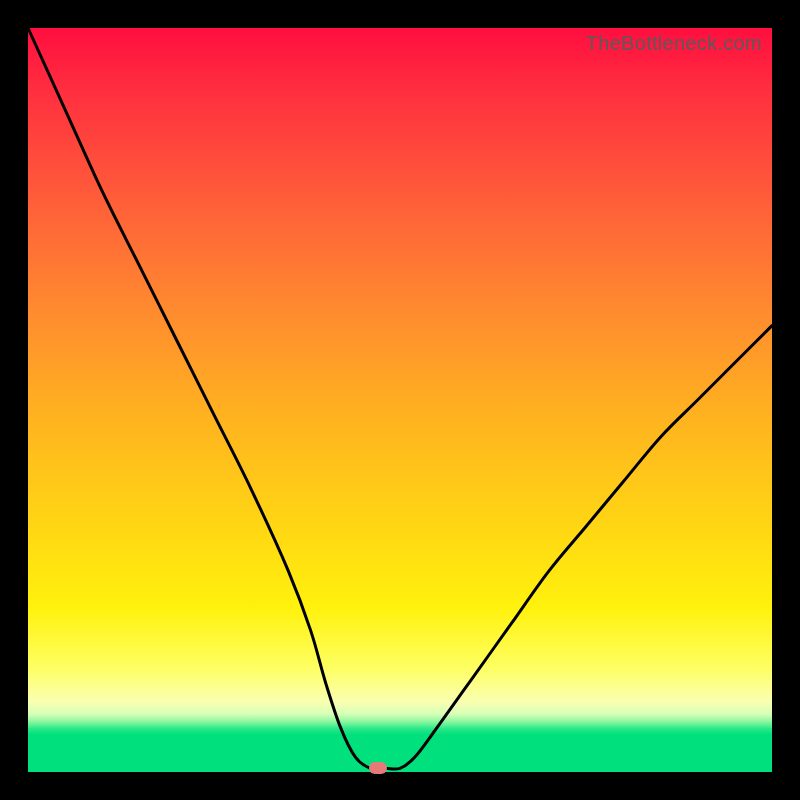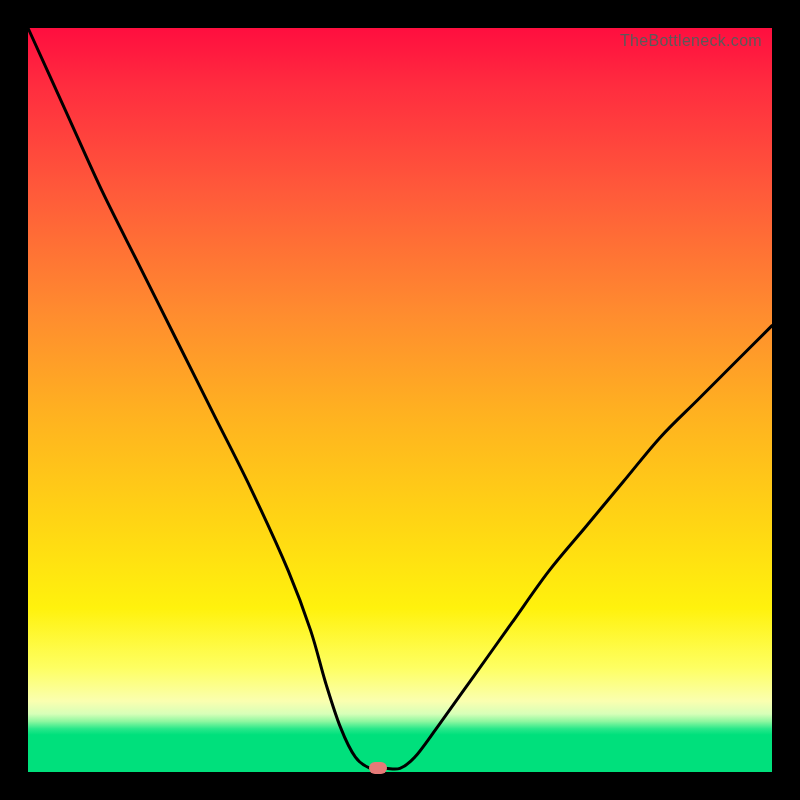--- a/index.html
+++ b/index.html
@@ -41,21 +41,21 @@
         #28e88a 94.2%,
         #00e07c 95.0%,
         #00e07c 100%
       );
   }
   .watermark {
     position: absolute;
     top: 4px;
     right: 10px;
     color: #5a5a5a;
-    font-size: 16px;
+    font-size: 20px;
     font-weight: 500;
     letter-spacing: 0.3px;
     user-select: none;
     margin-left: 12px;
   }
   svg.curve {
     position: absolute;
     left: 0;
     top: 0;
     width: 744px;

